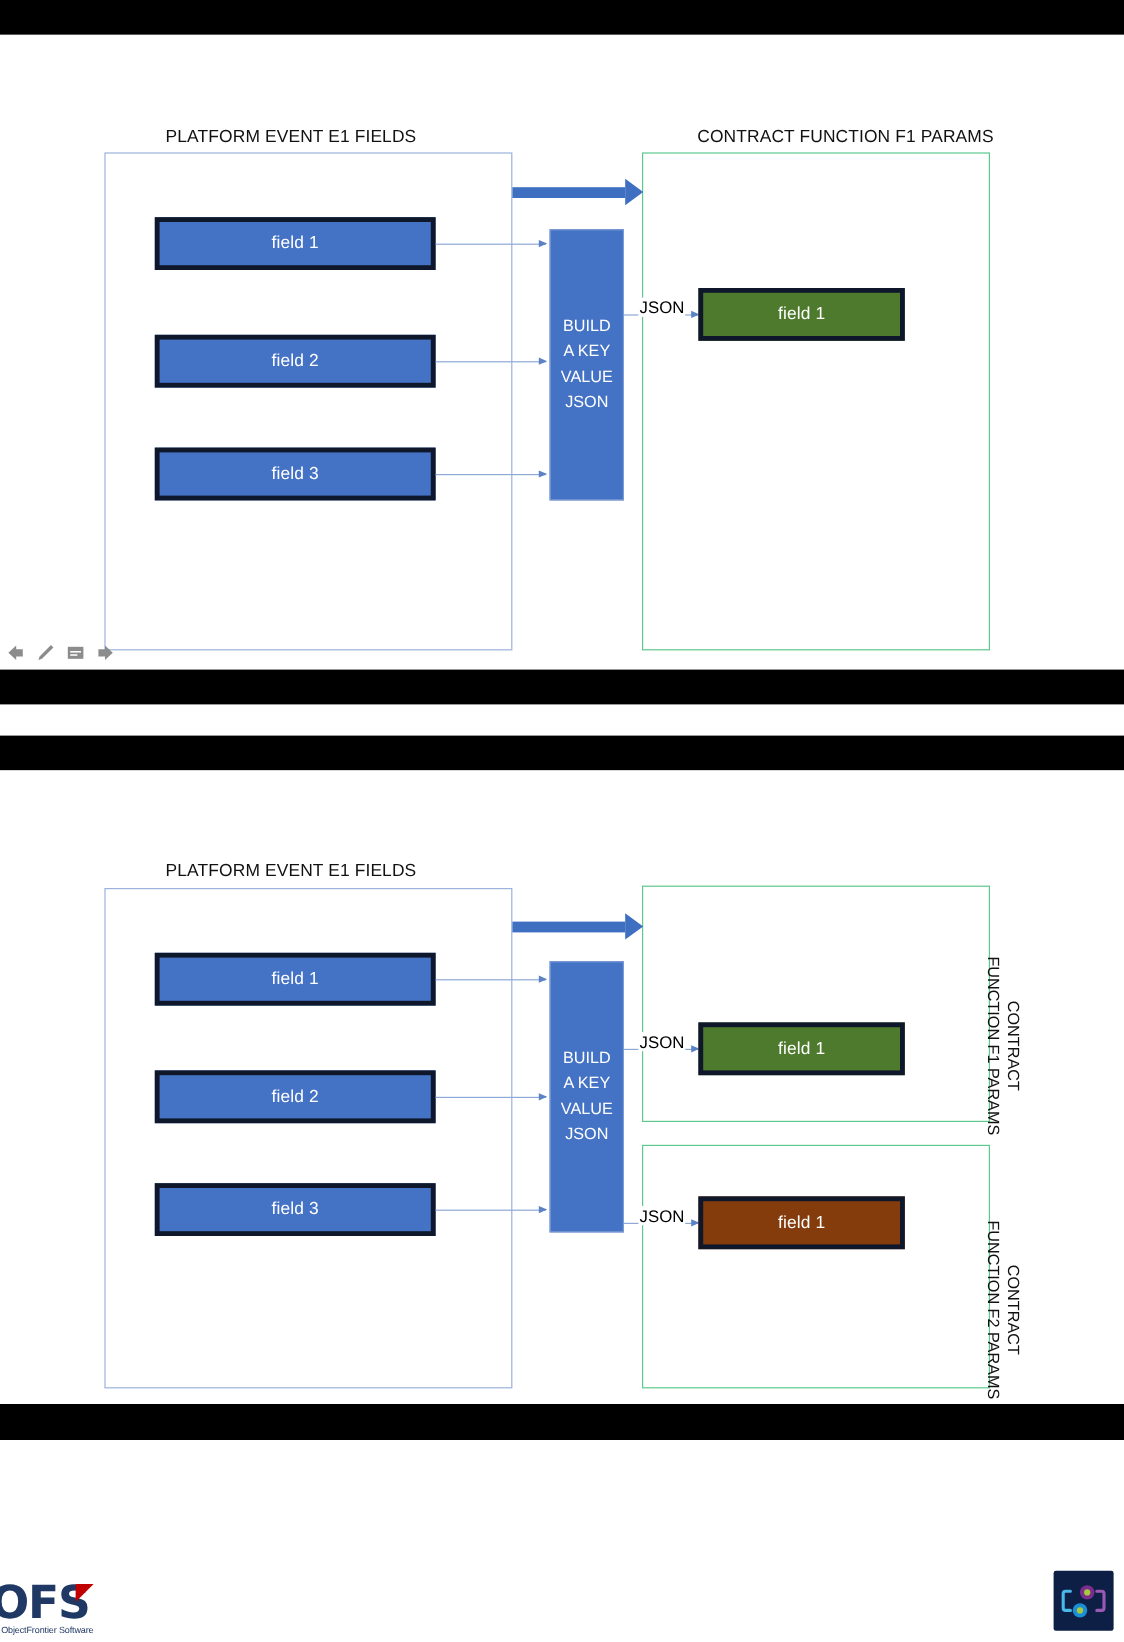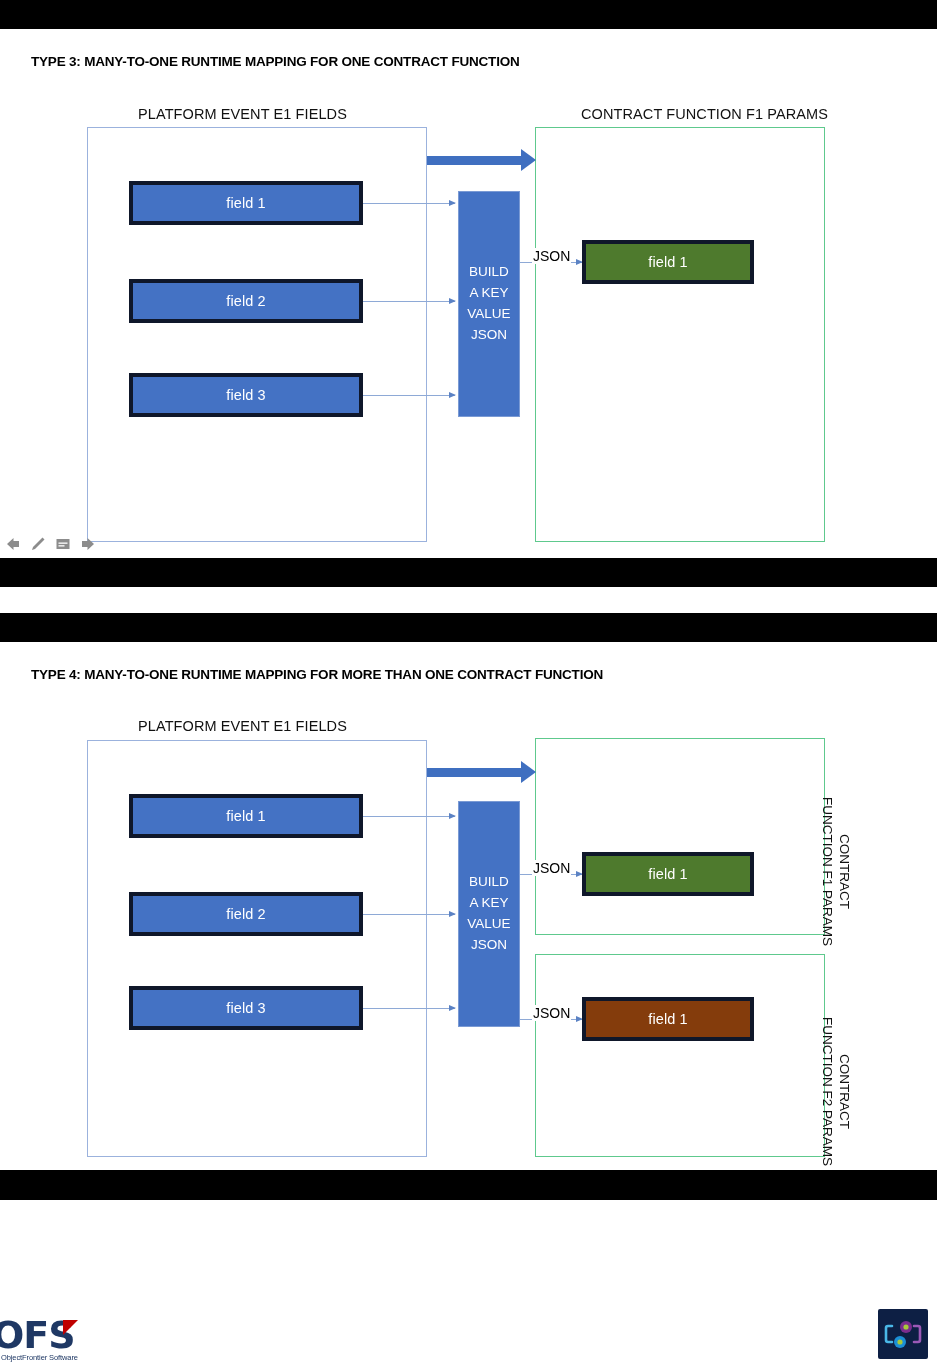--- a/index.html
+++ b/index.html
@@ -86,21 +86,20 @@
   }
   .badge { position:absolute; background:#0d1f44; border-radius:2px; }
 </style>
 </head>
 <body>
 
 <div class="bar-black" style="top:0; height:29px;"></div>
 
 <div class="slide" style="top:29px; height:529px;">
 
-  <div class="slide-title" style="left:31px; top:25px;">TYPE 3: MANY-TO-ONE RUNTIME MAPPING FOR ONE CONTRACT FUNCTION</div>
 
   <div class="col-title" style="left:138px; top:77px;">PLATFORM EVENT E1 FIELDS</div>
 
   <div class="col-title" style="left:537px; top:77px;margin-left:44px;">CONTRACT FUNCTION F1 PARAMS</div>
 
   <div class="container-box cont-blue" style="left:87px; top:98px; width:340px; height:415px;"></div>
 
   <div class="container-box cont-green" style="left:535px; top:98px; width:290px; height:415px;"></div>
 
   <div class="fat-arrow" style="left:427px; top:127px; width:94px;"></div>
@@ -149,21 +148,20 @@
         </svg>
     </span>
   </div>
 </div>
 
 <div class="bar-black" style="top:558px; height:29px;"></div>
 <div class="bar-black" style="top:613px; height:29px;"></div>
 
 <div class="slide" style="top:642px; height:528px;">
 
-  <div class="slide-title" style="left:31px; top:25px;">TYPE 4: MANY-TO-ONE RUNTIME MAPPING FOR MORE THAN ONE CONTRACT FUNCTION</div>
 
   <div class="col-title" style="left:138px; top:76px;">PLATFORM EVENT E1 FIELDS</div>
 
   <div class="container-box cont-blue" style="left:87px; top:98px; width:340px; height:417px;"></div>
 
   <div class="container-box cont-green" style="left:535px; top:96px; width:290px; height:197px;"></div>
   <div class="container-box cont-green" style="left:535px; top:312px; width:290px; height:203px;"></div>
 
   <div class="fat-arrow" style="left:427px; top:126px; width:94px;"></div>
 

